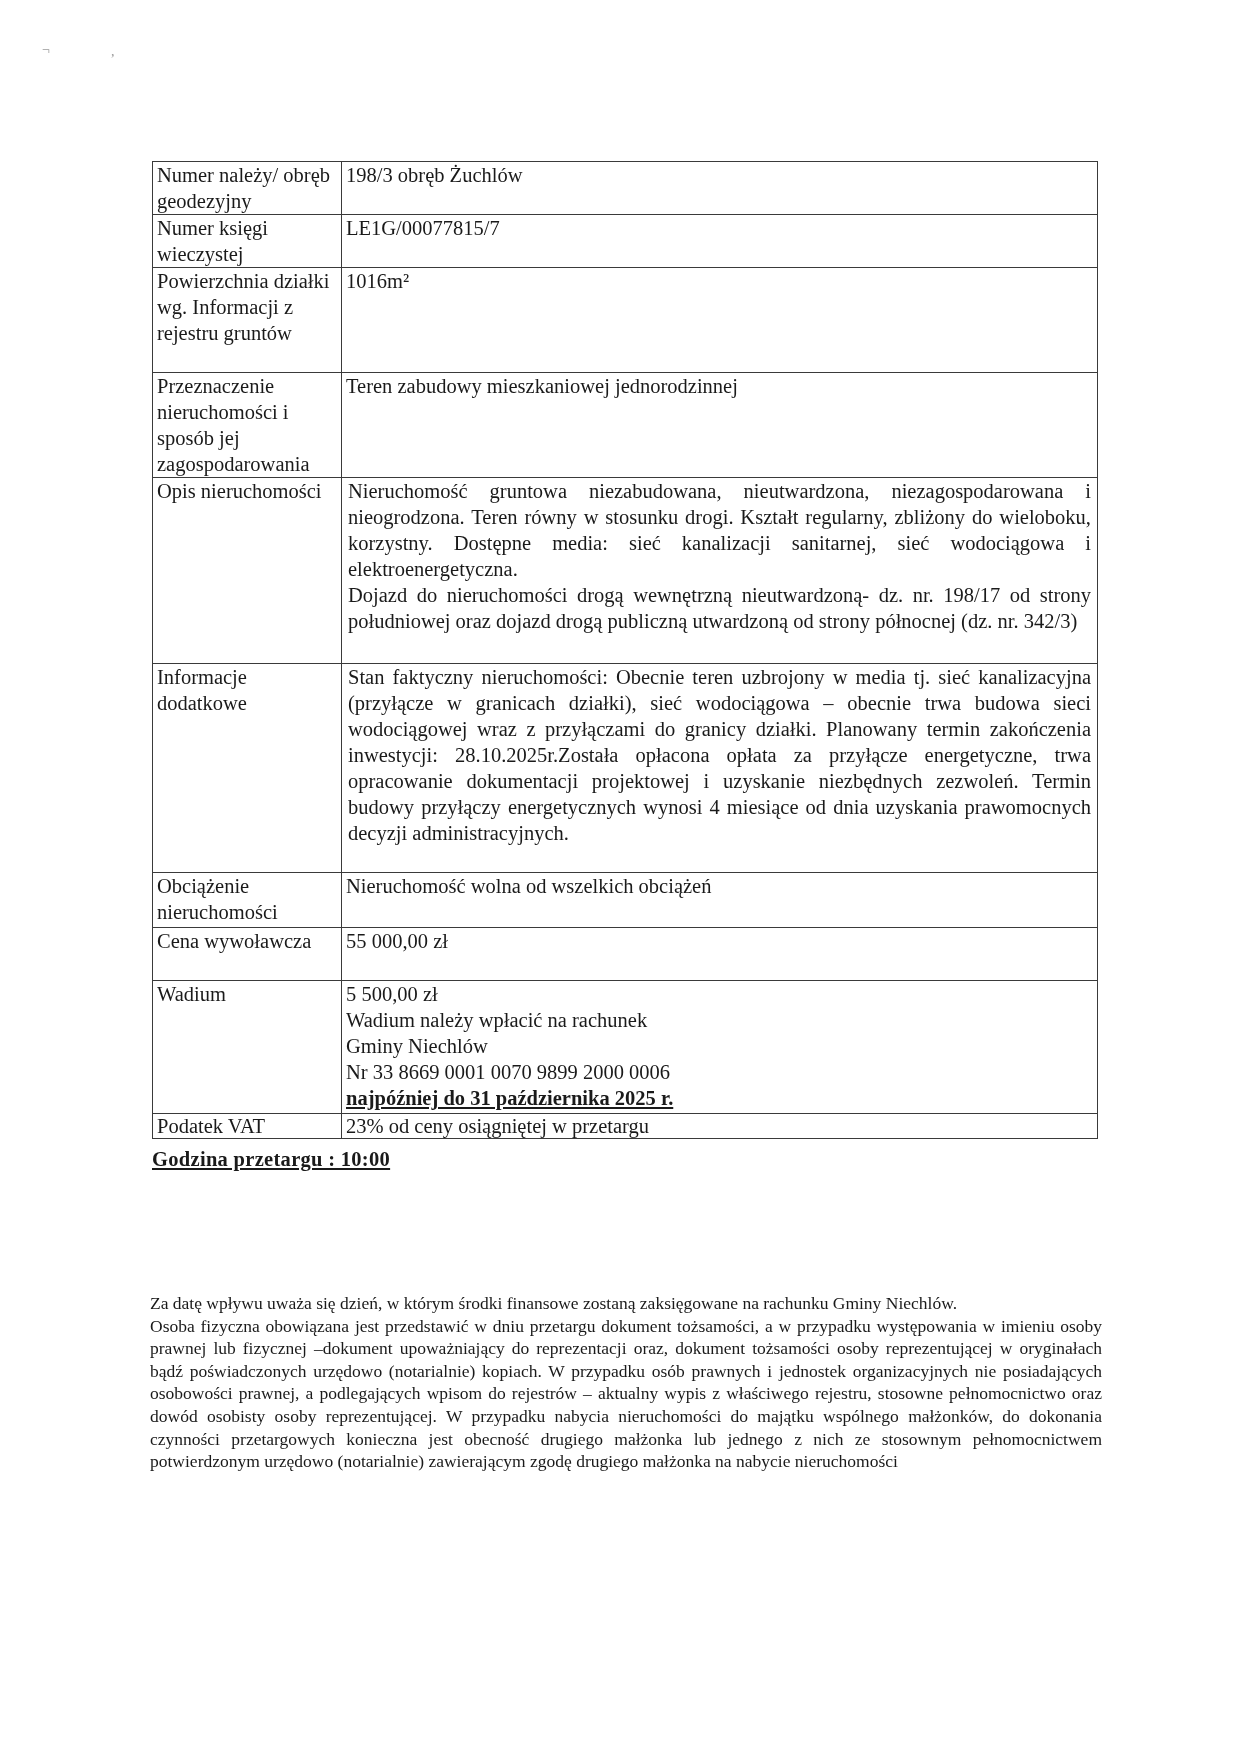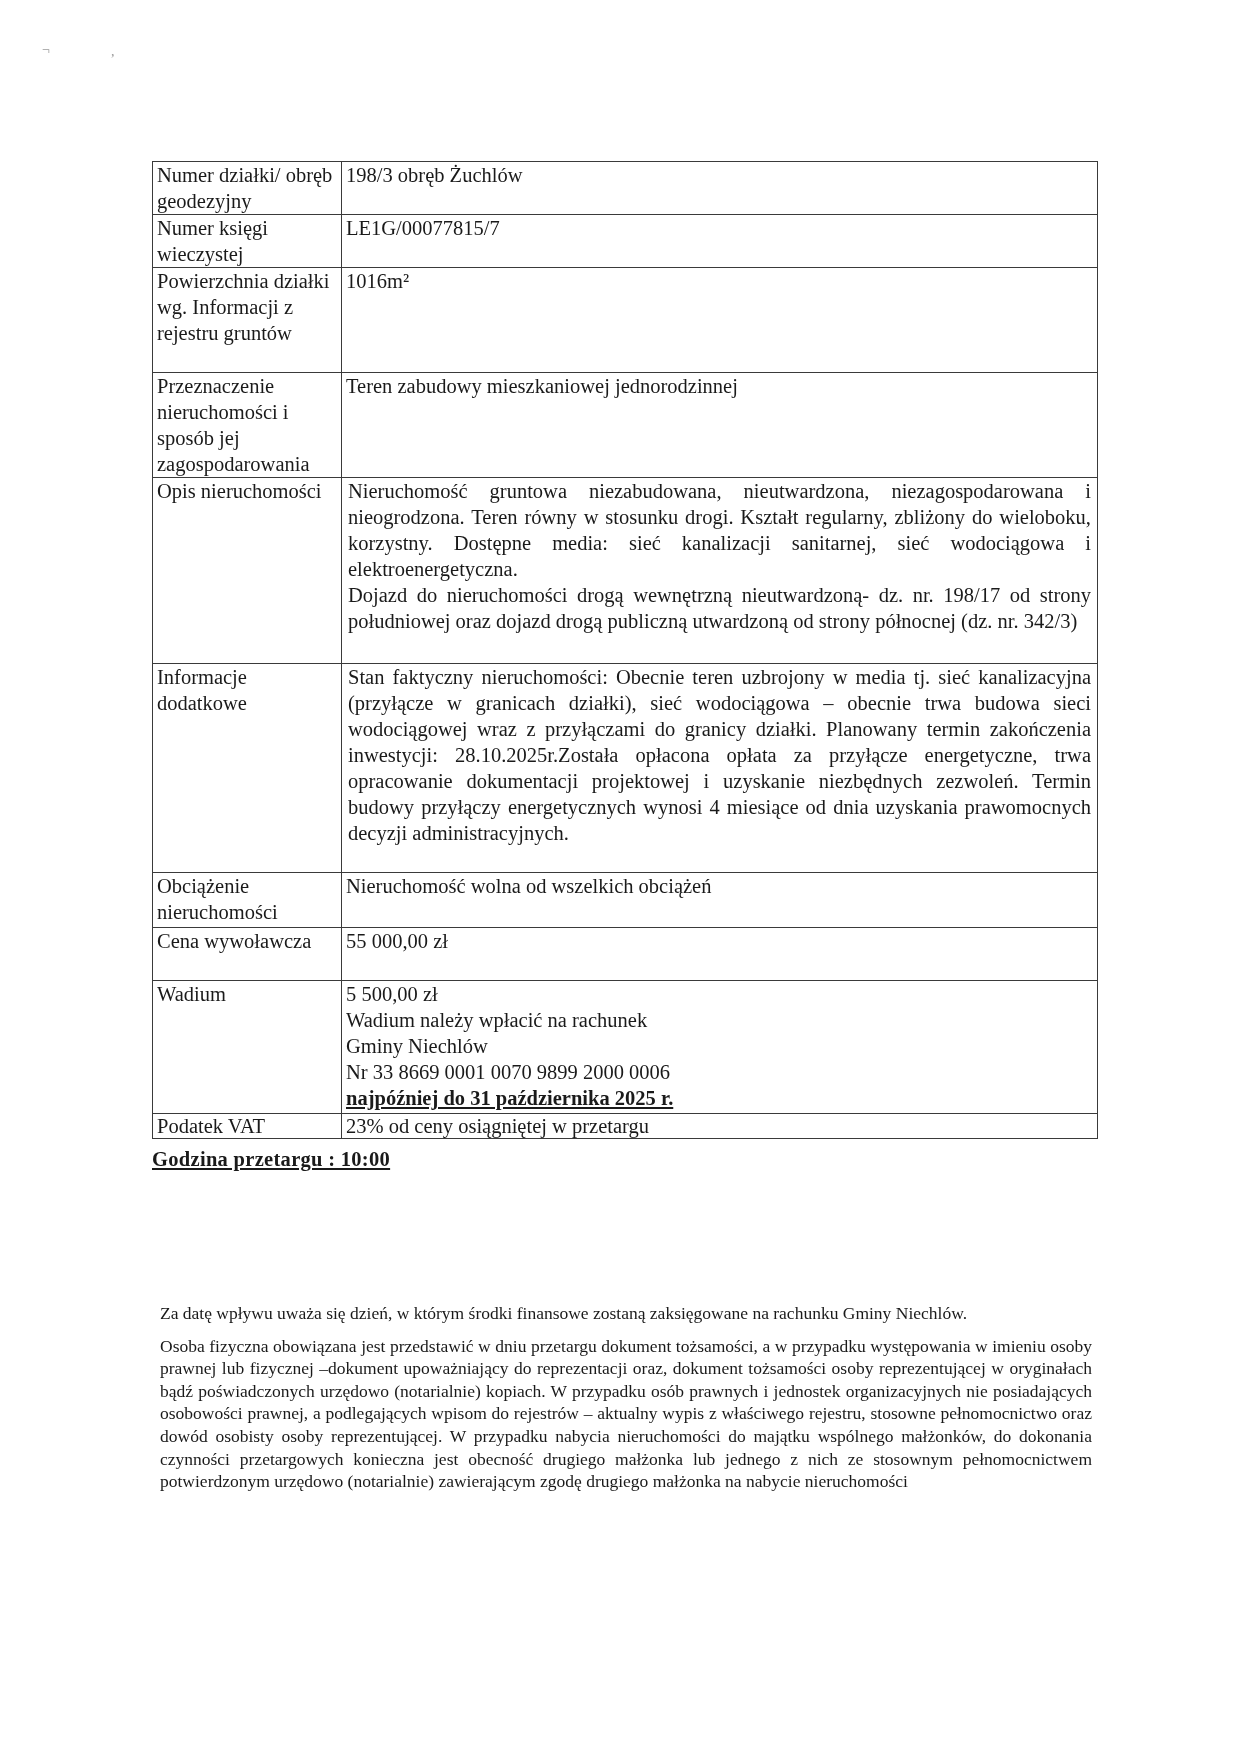--- a/index.html
+++ b/index.html
@@ -76,33 +76,33 @@
     .notes {
       position: absolute;
       left: 150px;
       top: 1292px;
       width: 952px;
       font-size: 17.5px;
       line-height: 22.6px;
       text-align: justify;
     }
     .notes p {
-      margin: 10px;
+      margin: 0;
     }
   </style>
 </head>
 <body>
 
 <span class="scan-mark m1">¬</span>
 <span class="scan-mark m2">,</span>
 
 <table class="info">
   <tbody>
     <tr class="row-1">
-      <td class="label">Numer działki/ obręb geodezyjny</td>
+      <td class="label">Numer należy/ obręb geodezyjny</td>
       <td class="value">198/3 obręb Żuchlów</td>
     </tr>
     <tr class="row-2">
       <td class="label">Numer księgi wieczystej</td>
       <td class="value">LE1G/00077815/7</td>
     </tr>
     <tr class="row-3">
       <td class="label">Powierzchnia działki wg. Informacji z rejestru gruntów</td>
       <td class="value">1016m²</td>
     </tr>

